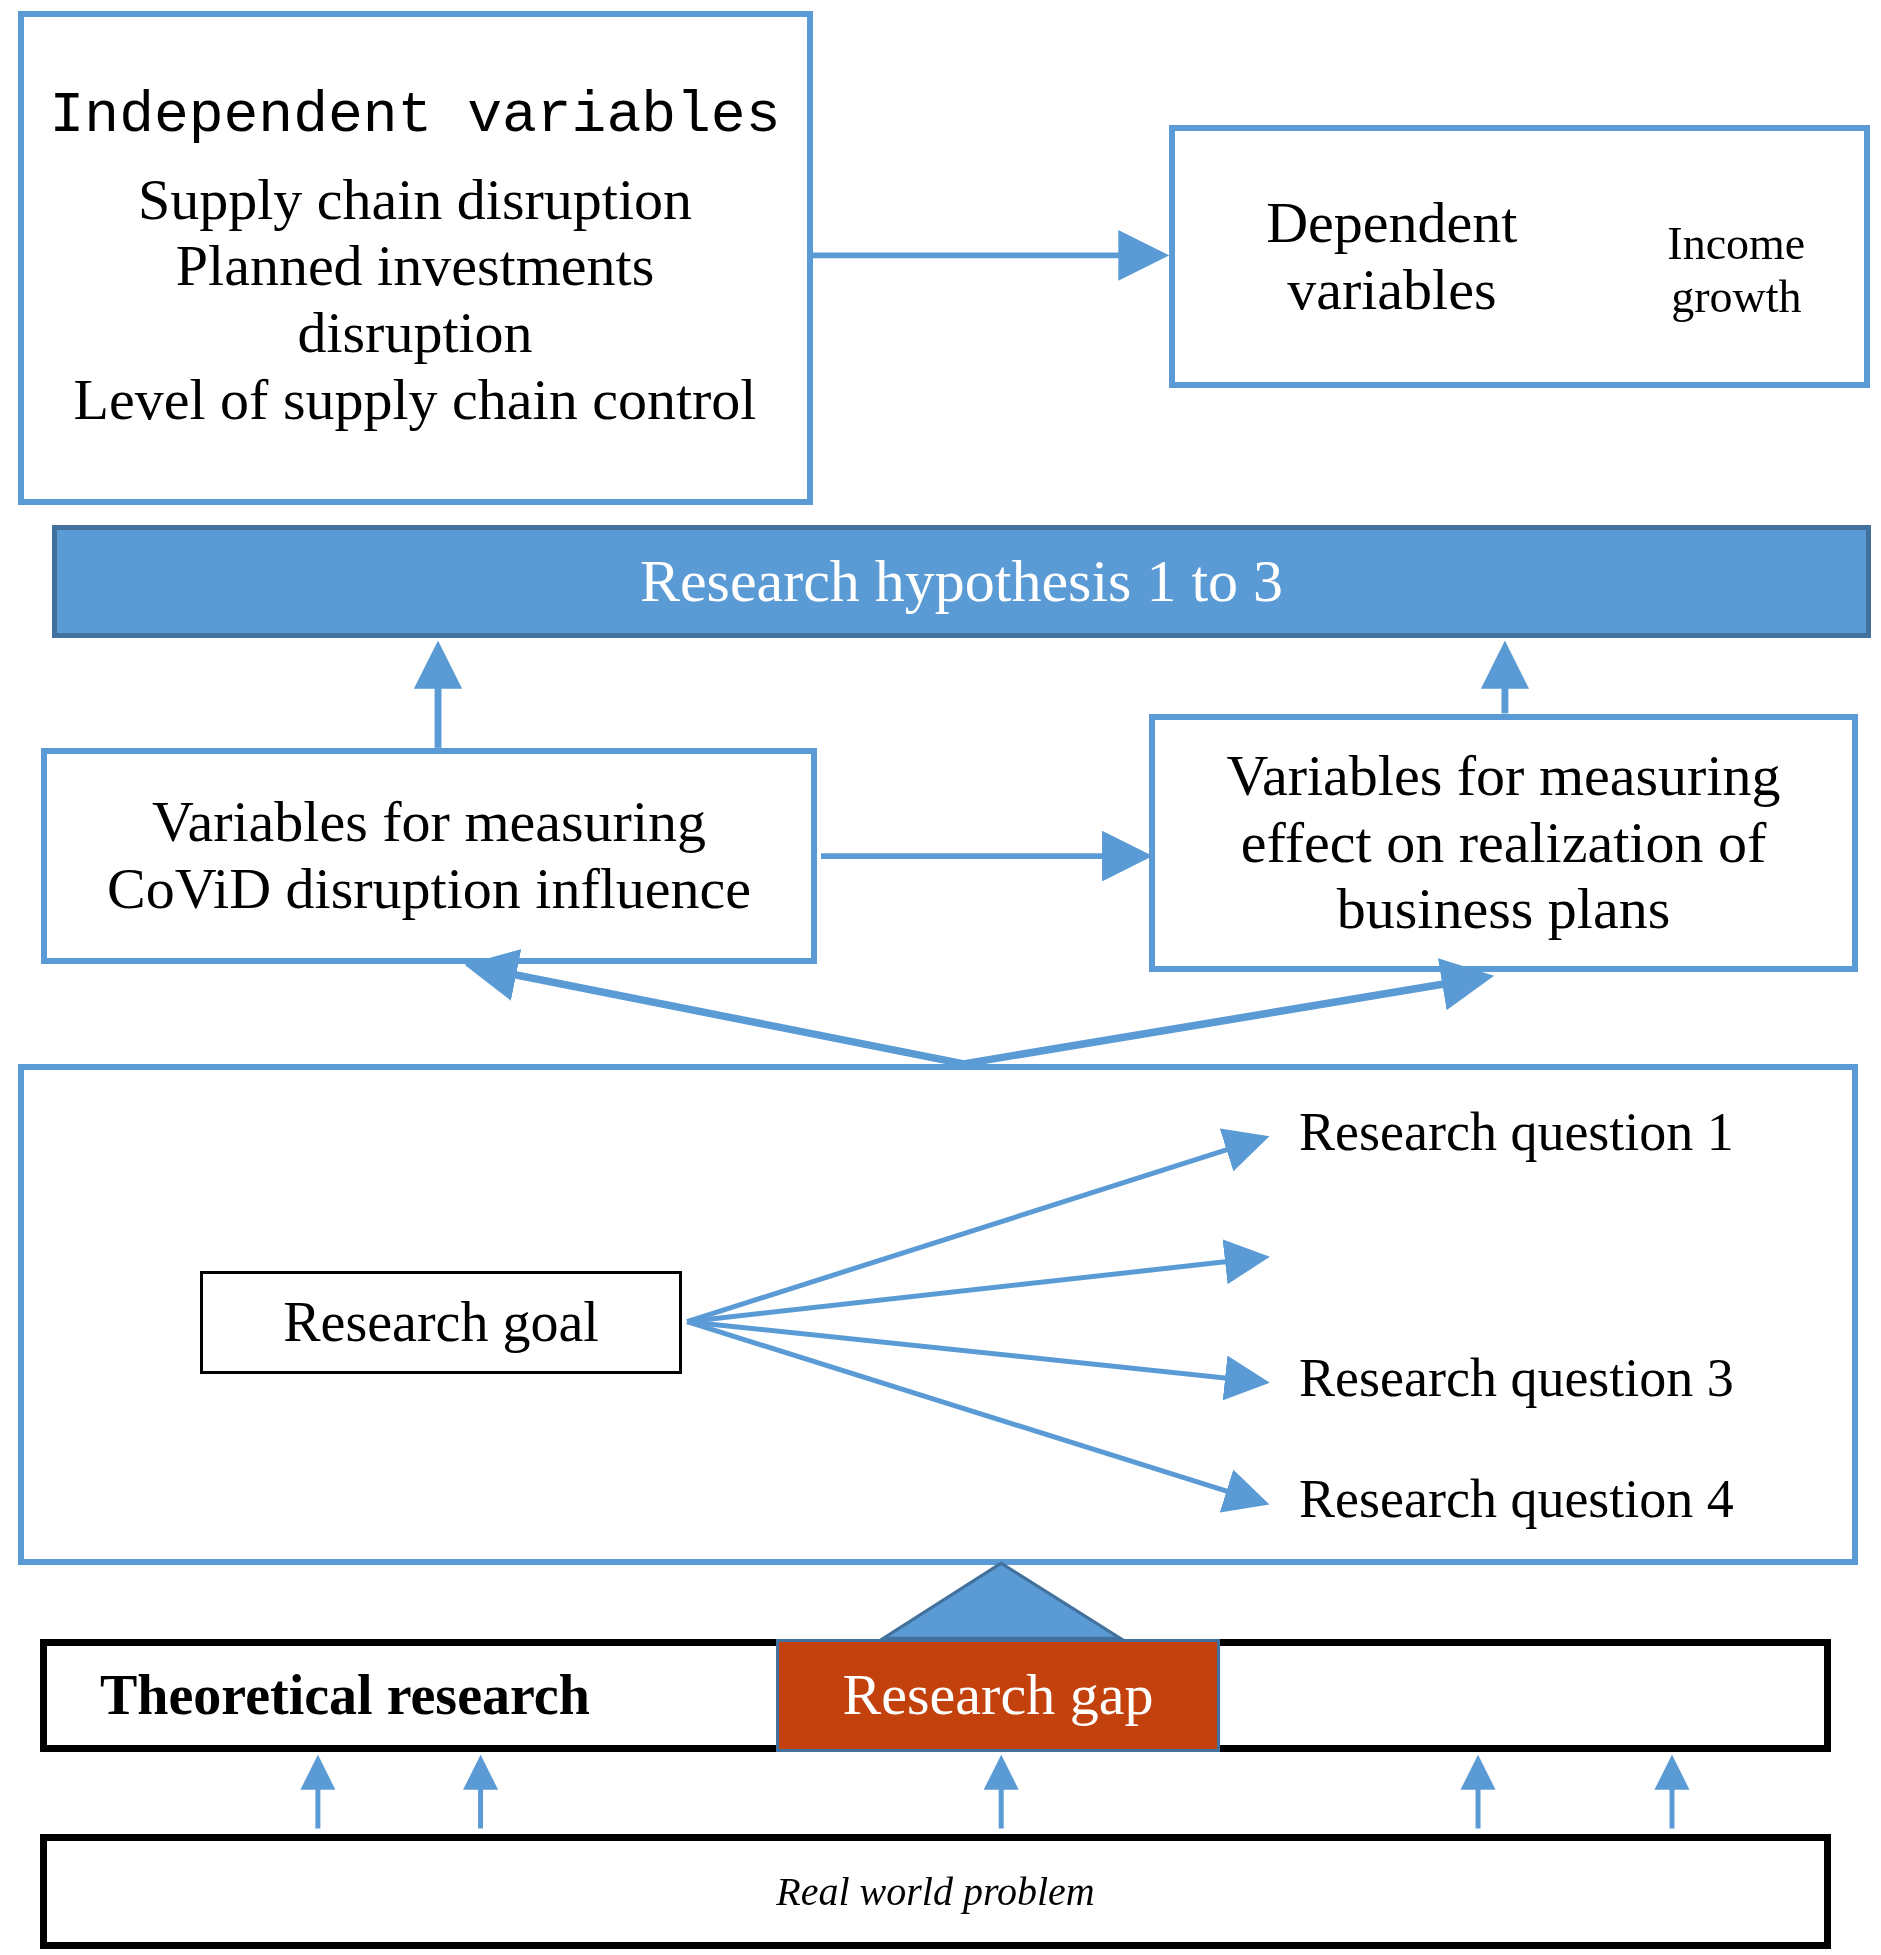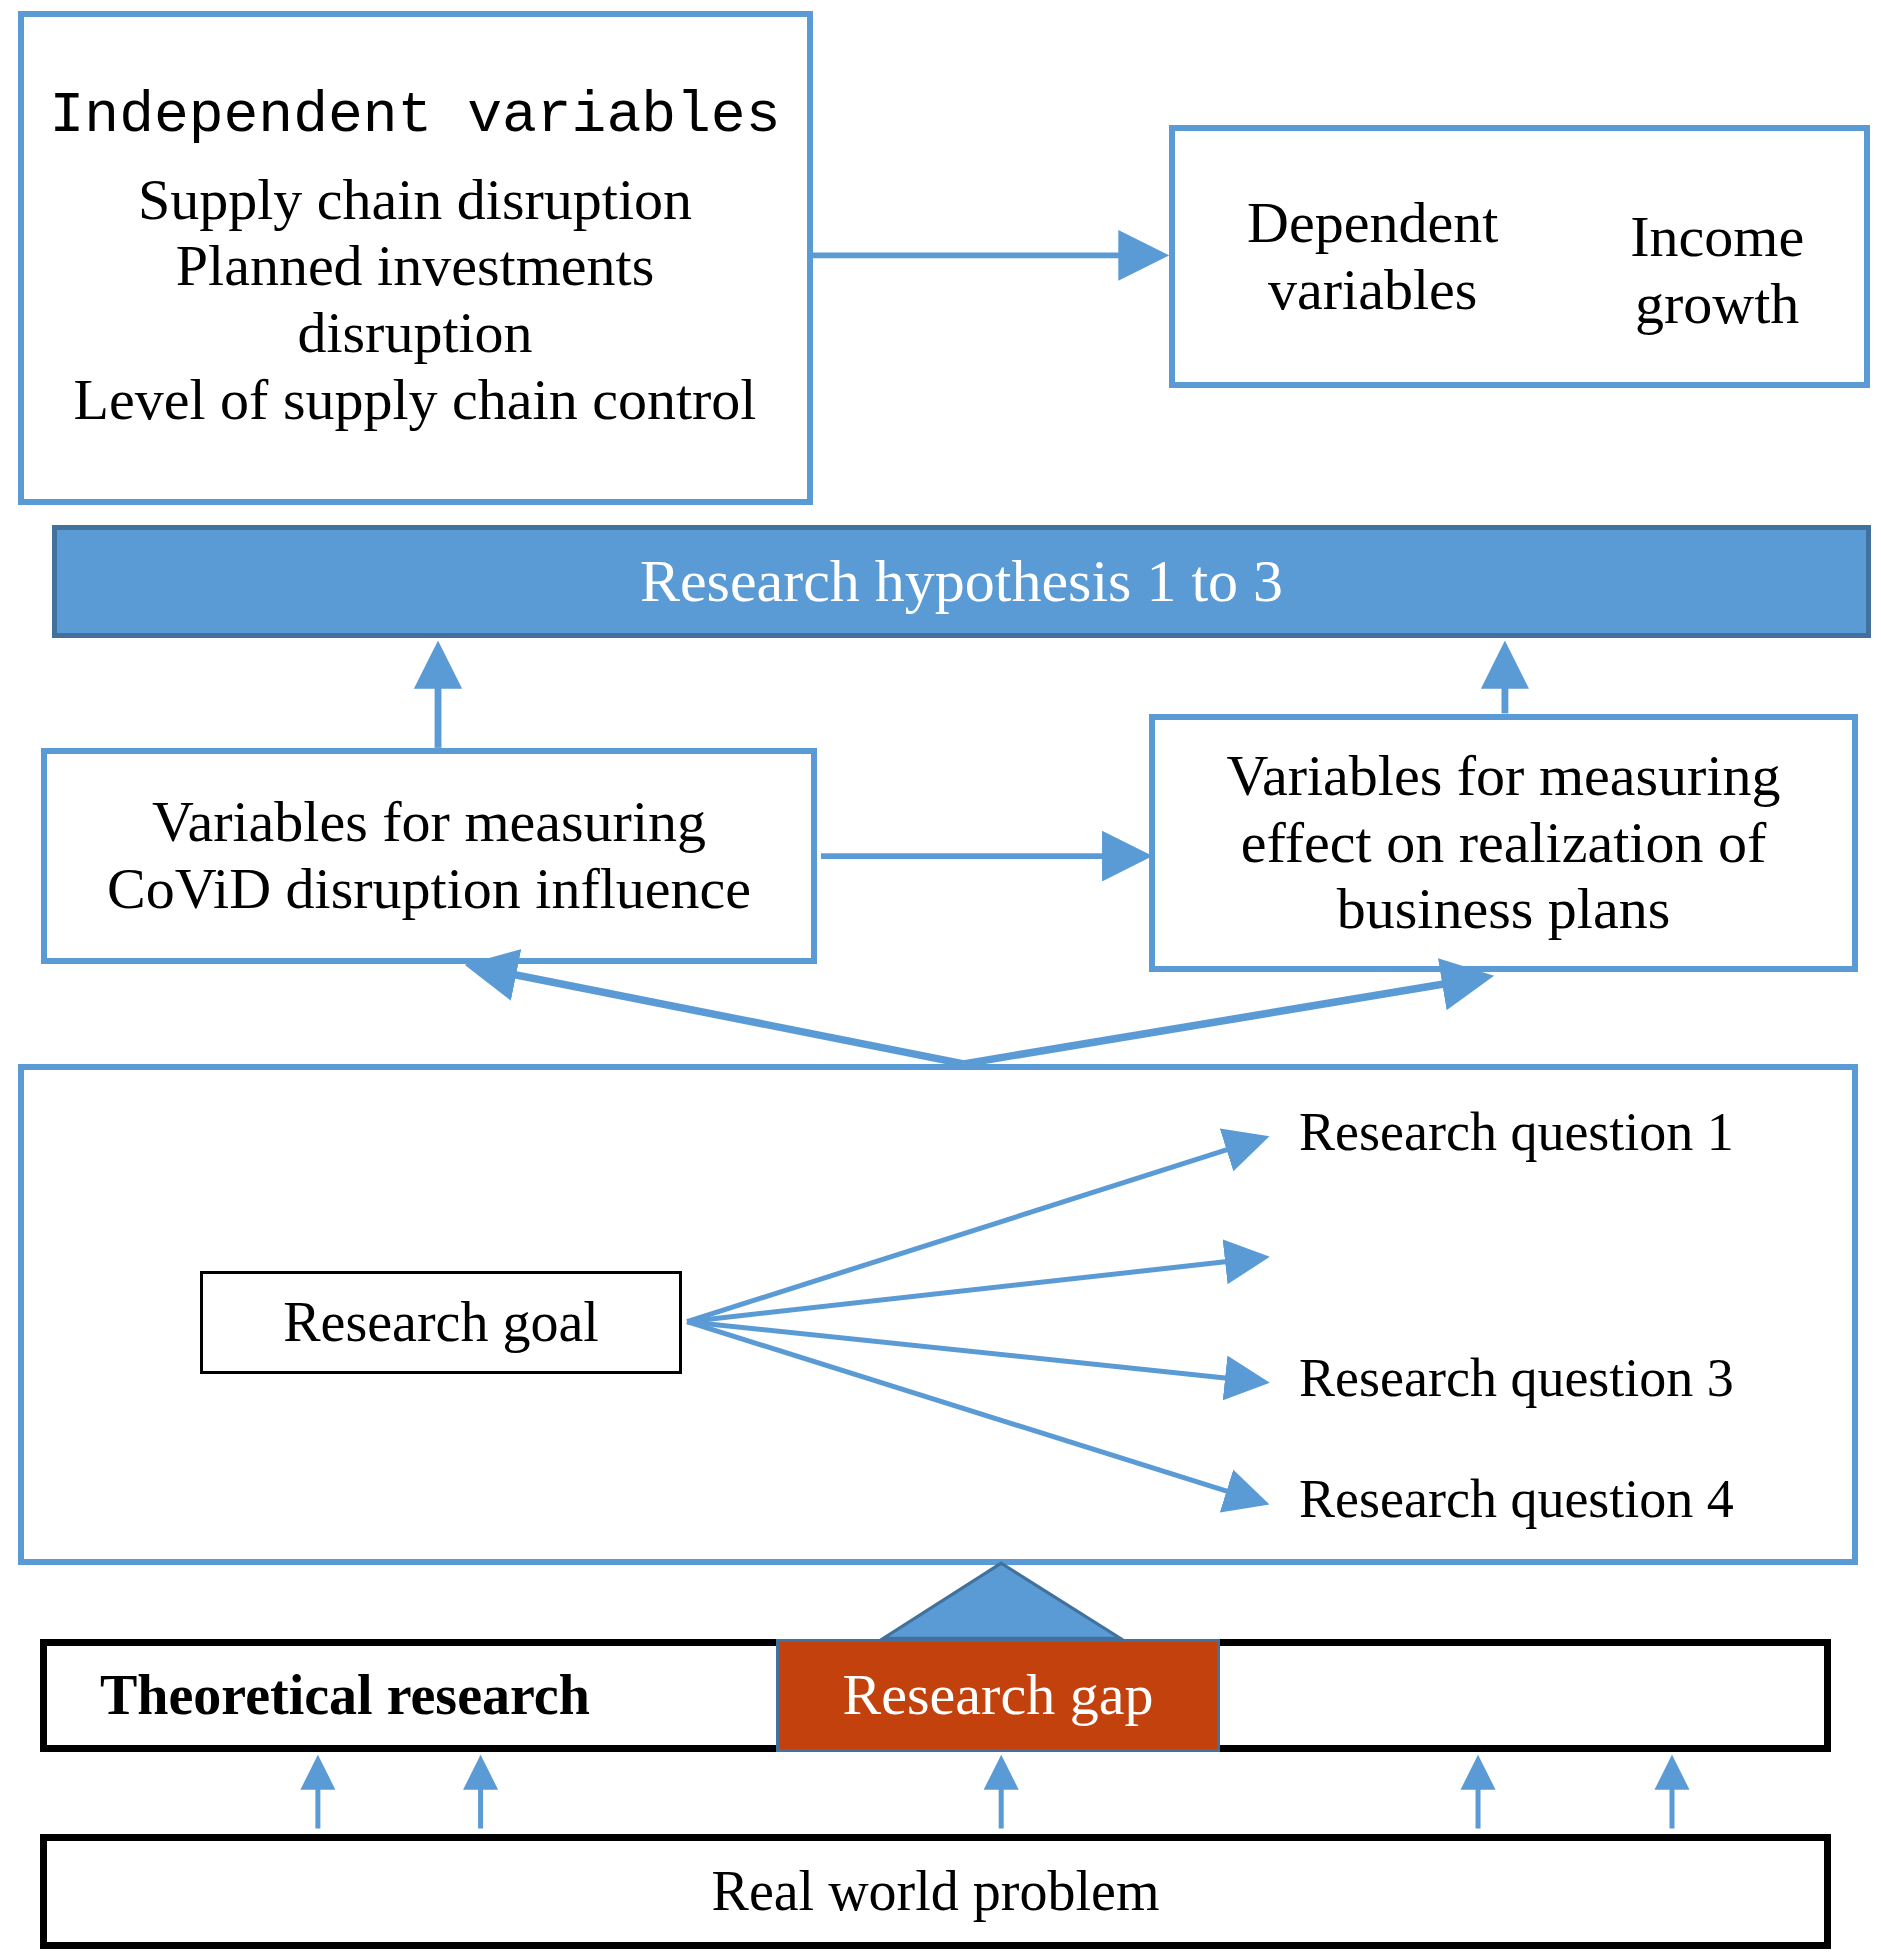--- a/index.html
+++ b/index.html
@@ -73,21 +73,21 @@
   <div class="box blue-border" style="left:17.5px; top:11.3px; width:795px; height:494px; flex-direction:column;">
     <div class="txt" style="font-size:58px; margin-bottom:17px;font-family:Liberation Mono, monospace;">Independent variables</div>
     <div class="txt" style="font-size:58px;">Supply chain disruption
 Planned investments
 disruption
 Level of supply chain control</div>
   </div>
 
   <div class="box blue-border" style="left:1169px; top:125px; width:701px; height:263px; ">
     <div class="txt" style="font-size:58px;">Dependent variables</div>
-    <div class="txt" style="font-size:58px;margin-top:28px;">Income growth</div>
+    <div class="txt" style="font-size:46px;margin-top:28px;">Income growth</div>
   </div>
 
   <div class="box blue-fill" style="left:52px; top:525px; width:1819px; height:113px;">
     <div class="txt" style="font-size:60px;">Research hypothesis 1 to 3</div>
   </div>
 
   <div class="box blue-border" style="left:41px; top:748px; width:776px; height:216px;">
     <div class="txt" style="font-size:58px;">Variables for measuring
 CoViD disruption influence</div>
   </div>
@@ -110,21 +110,21 @@
 
   <div class="box black-border" style="left:40px; top:1639px; width:1791px; height:113px; justify-content:flex-start;">
     <div class="txt" style="font-size:56px; margin-left:53px;font-weight:bold;">Theoretical research</div>
   </div>
 
   <div class="box blue-fill-plain" style="left:776px; top:1639px; width:444px; height:113px; z-index:5;">
     <div class="txt" style="font-size:58px;">Research gap</div>
   </div>
 
   <div class="box black-border" style="left:40px; top:1834px; width:1791px; height:115px;">
-    <div class="txt" style="font-size:56px;">Real world problem</div>
+    <div class="txt" style="font-size:40px;font-style:italic;">Real world problem</div>
   </div>
 
   <svg class="overlay" viewBox="0 0 3006 3124" xmlns="http://www.w3.org/2000/svg">
     <defs>
       <marker id="ah" markerWidth="9" markerHeight="9" refX="7.2" refY="4.5" orient="auto" markerUnits="strokeWidth">
         <path d="M0,0 L9,4.5 L0,9 z" fill="#5b9bd5"></path>
       </marker>
       <marker id="ahbig" markerWidth="7" markerHeight="7" refX="5.5" refY="3.5" orient="auto" markerUnits="strokeWidth">
         <path d="M0,0 L7,3.5 L0,7 z" fill="#5b9bd5"></path>
       </marker>

